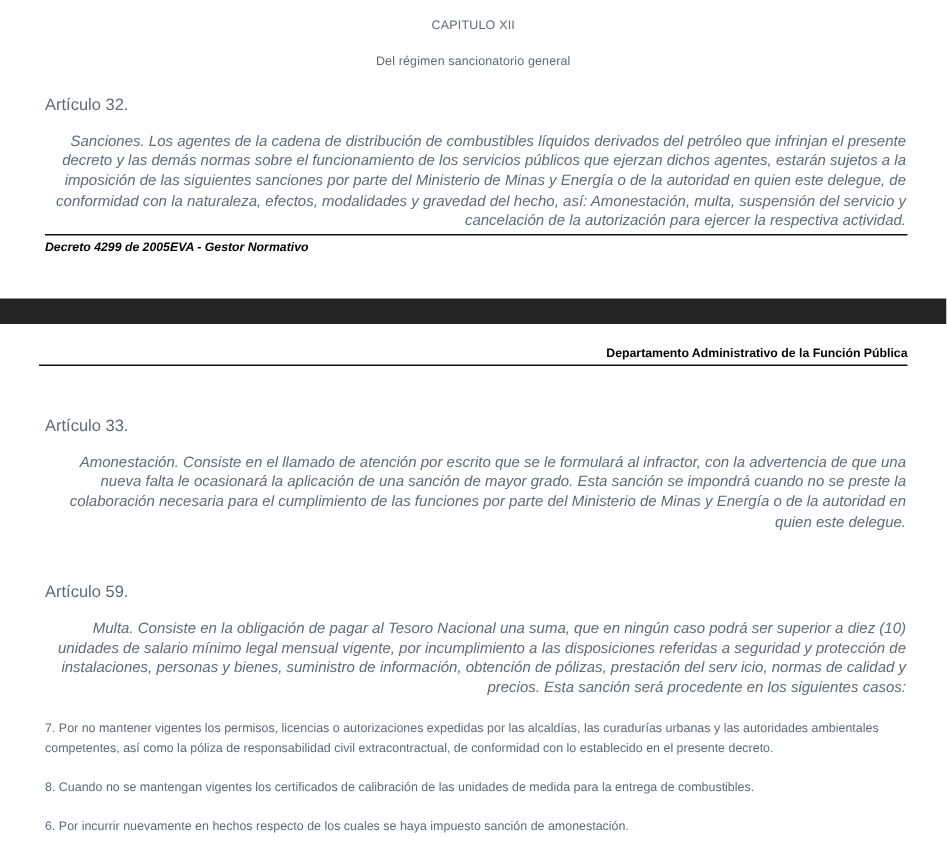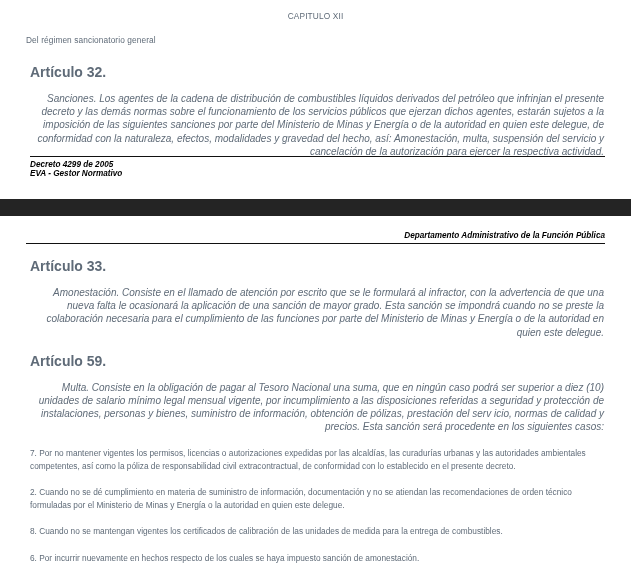--- a/index.html
+++ b/index.html
@@ -29,32 +29,32 @@
   }
 
   .doc-title {
     text-align: center;
     color: #5f6b78;
     font-size: 8.3px;
     letter-spacing: 0.15px;
     padding-top: 11px;
   }
   .doc-subtitle {
+    text-align: center;
     color: #5f6b78;
     font-size: 8.3px;
     letter-spacing: 0.1px;
     padding-top: 14px;
   }
 
   .article-label {
     color: #5f6b78;
-    font-size: 14px;
+    font-size: 11px;
     margin-top: 19px;
     padding-left: 4px;
-    font-weight: bold;
   }
 
   .body-text {
     color: #5f6b78;
     font-size: 10px;
     line-height: 13.2px;
     margin-top: 12px;
     padding-left: 4px;
     padding-right: 1px;
     text-align: right;
@@ -68,21 +68,20 @@
     right: 26px;
     top: 156px;
     border-top: 1.4px solid #111111;
     display: flex;
     align-items: flex-start;
     padding-top: 3px;
     font-size: 8.2px;
     font-weight: bold;
     font-style: italic;
     color: #000000;
-    flex-direction: column;
   }
   .footer-left  { flex: 0 0 auto; }
   .footer-center{ flex: 1 1 auto; text-align: left; padding-left: 262px; }
   .footer-right { flex: 0 0 auto; }
 
   
   .page-break-band {
     position: absolute;
     left: 0;
     top: 199px;
@@ -101,25 +100,24 @@
     box-sizing: border-box;
   }
 
   .page-header {
     margin-top: 15px;
     border-bottom: 1.4px solid #111111;
     padding: 0 0 3px 4px;
     text-align: right;
     font-size: 8.2px;
     font-weight: bold;
-    font-style: italic;
     color: #000000;
   }
 
-  .page-two .article-label { margin-top: 14px; }
+  .page-two .article-label { margin-top: 34px; }
 
   .list-item {
     color: #5f6b78;
     font-size: 8.3px;
     line-height: 13.2px;
     margin-top: 13px;
     padding-left: 4px;
     padding-right: 1px;
   }
 </style>
@@ -143,16 +141,15 @@
 <div class="page page-two">
   <div class="page-header">Departamento Administrativo de la Función Pública</div>
 
   <div class="article-label">Artículo 33.</div>
   <div class="body-text">Amonestación. Consiste en el llamado de atención por escrito que se le formulará al infractor, con la advertencia de que una nueva falta le ocasionará la aplicación de una sanción de mayor grado. Esta sanción se impondrá cuando no se preste la colaboración necesaria para el cumplimiento de las funciones por parte del Ministerio de Minas y Energía o de la autoridad en quien este delegue.</div>
 
   <div class="article-label">Artículo 59.</div>
   <div class="body-text">Multa. Consiste en la obligación de pagar al Tesoro Nacional una suma, que en ningún caso podrá ser superior a diez (10) unidades de salario mínimo legal mensual vigente, por incumplimiento a las disposiciones referidas a seguridad y protección de instalaciones, personas y bienes, suministro de información, obtención de pólizas, prestación del serv icio, normas de calidad y precios. Esta sanción será procedente en los siguientes casos:</div>
 
   <div class="list-item">7. Por no mantener vigentes los permisos, licencias o autorizaciones expedidas por las alcaldías, las curadurías urbanas y las autoridades ambientales competentes, así como la póliza de responsabilidad civil extracontractual, de conformidad con lo establecido en el presente decreto.</div>
-  <div class="list-item">2. Cuando no se dé cumplimiento en materia de suministro de información, documentación y no se atiendan las recomendaciones de orden técnico formuladas por el Ministerio de Minas y Energía o la autoridad en quien este delegue.</div>
   <div class="list-item">8. Cuando no se mantengan vigentes los certificados de calibración de las unidades de medida para la entrega de combustibles.</div>
   <div class="list-item">6. Por incurrir nuevamente en hechos respecto de los cuales se haya impuesto sanción de amonestación.</div>
 </div>
 
 </body></html>

